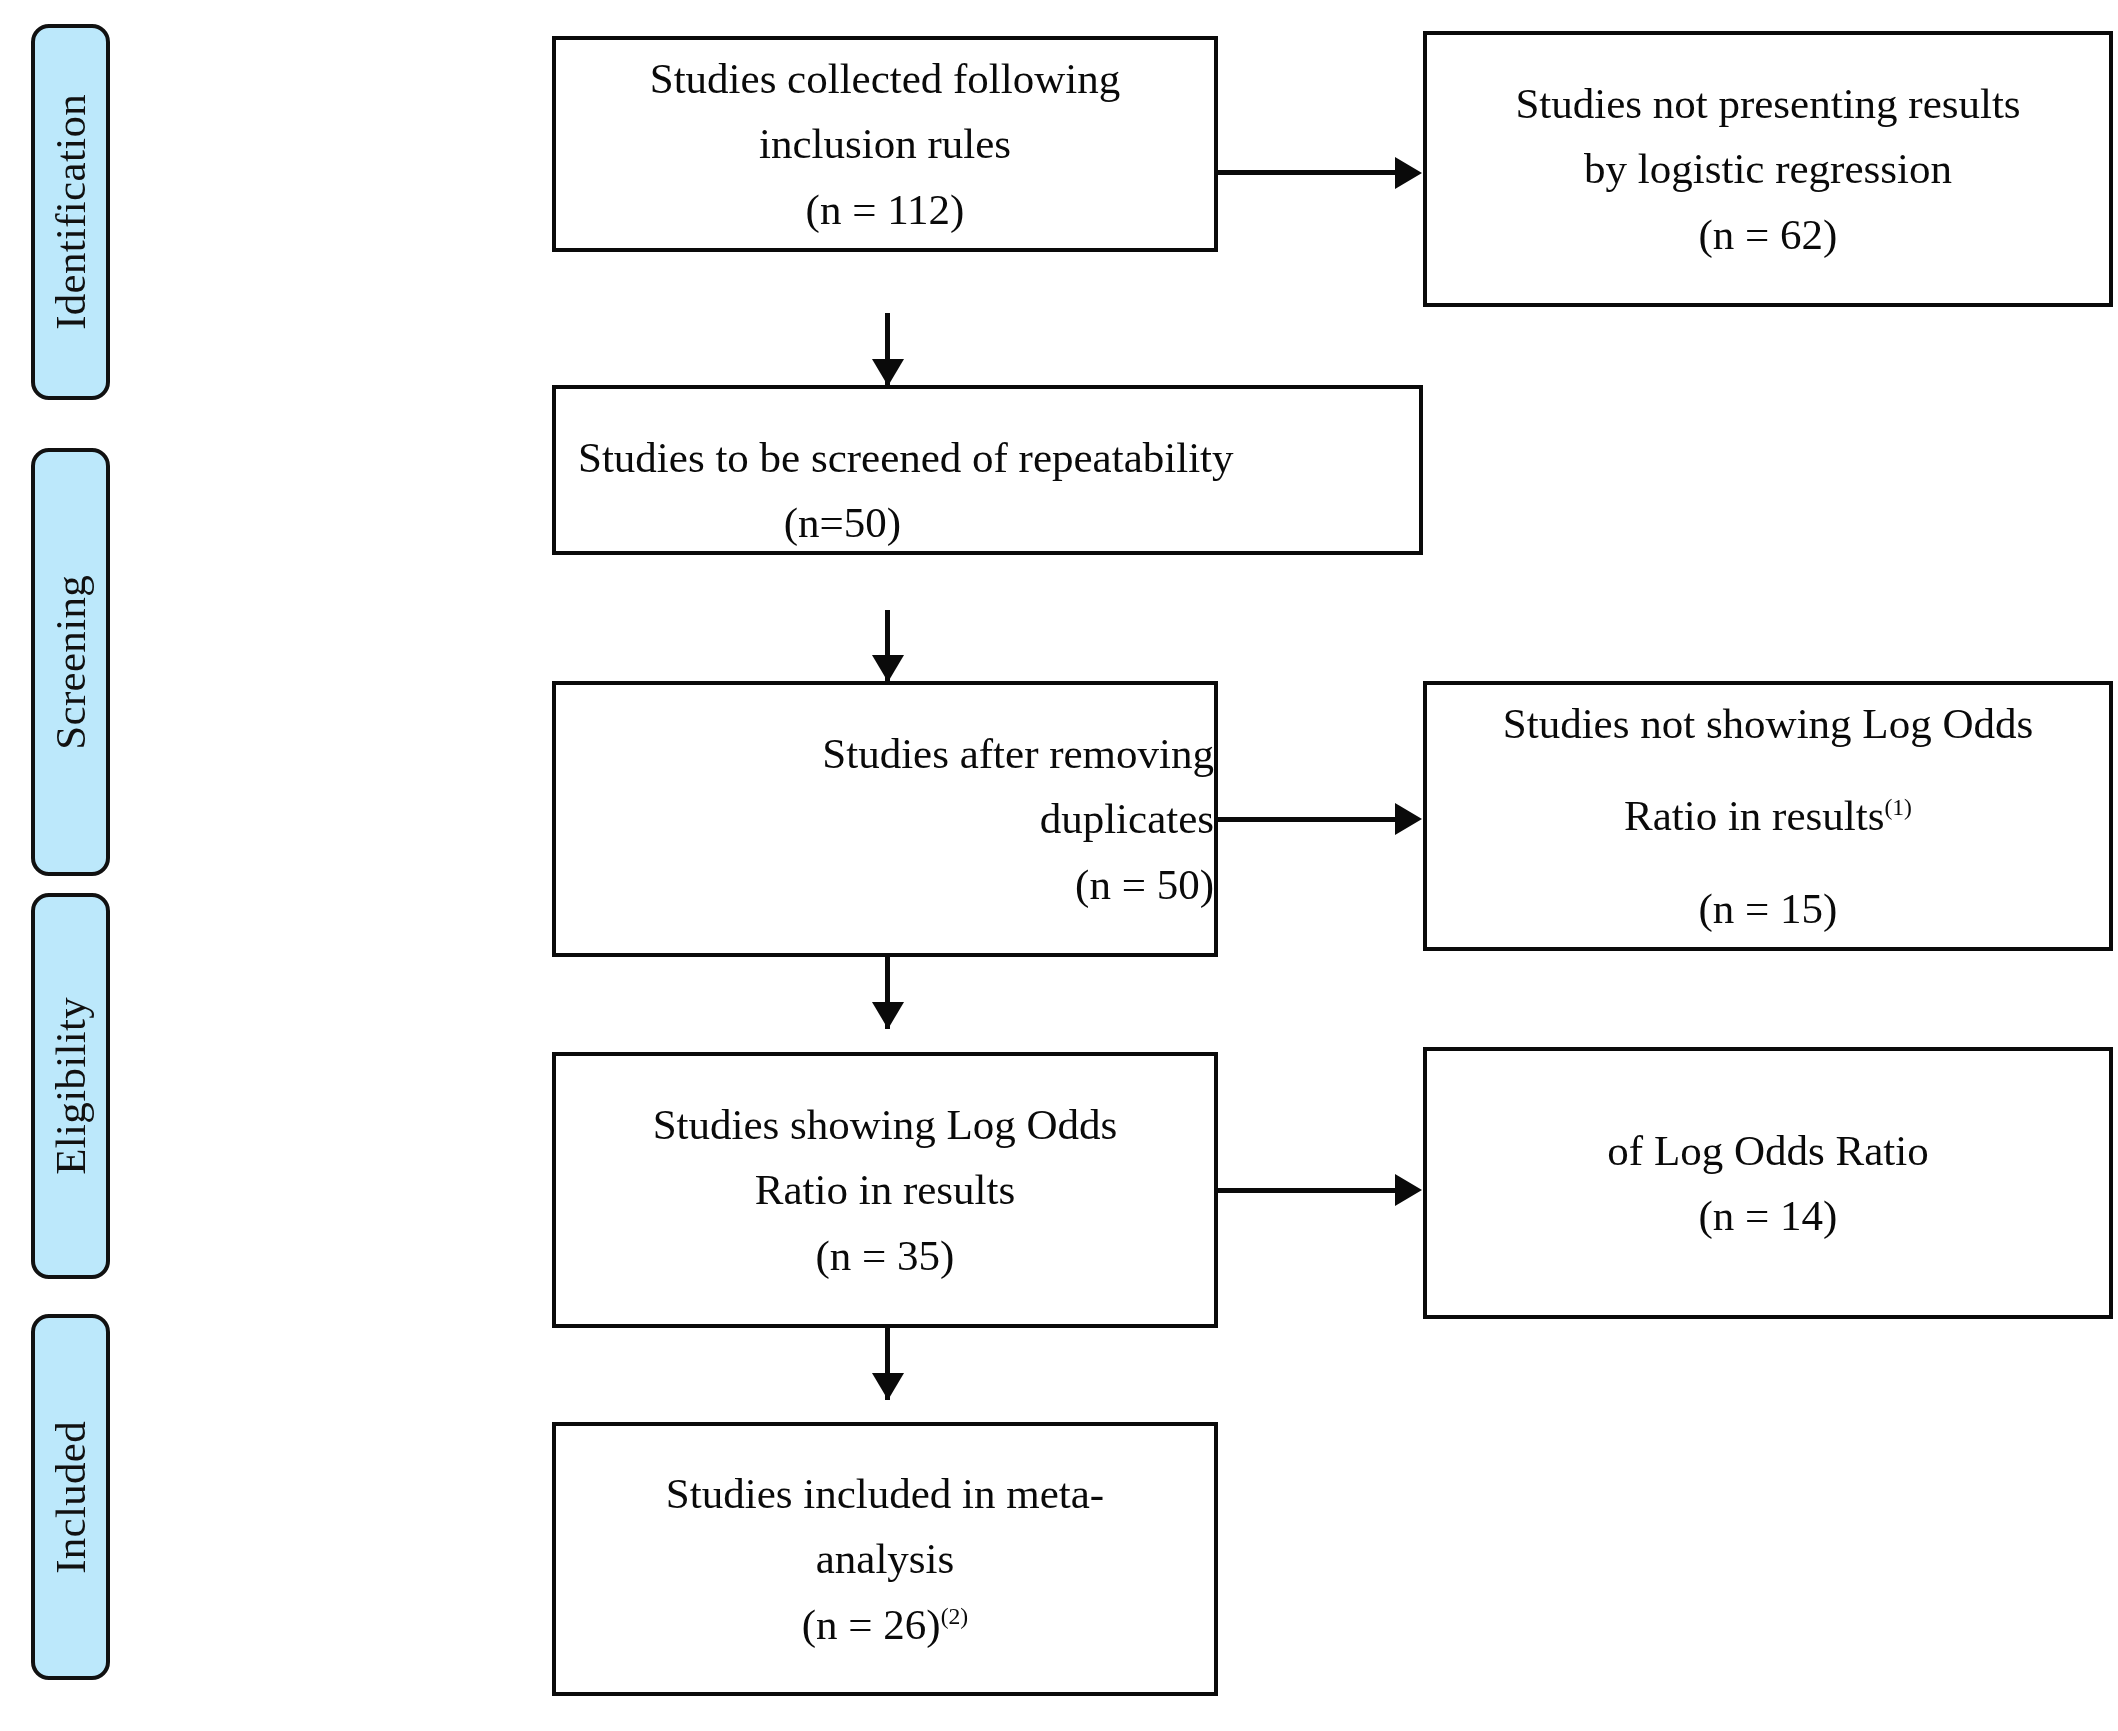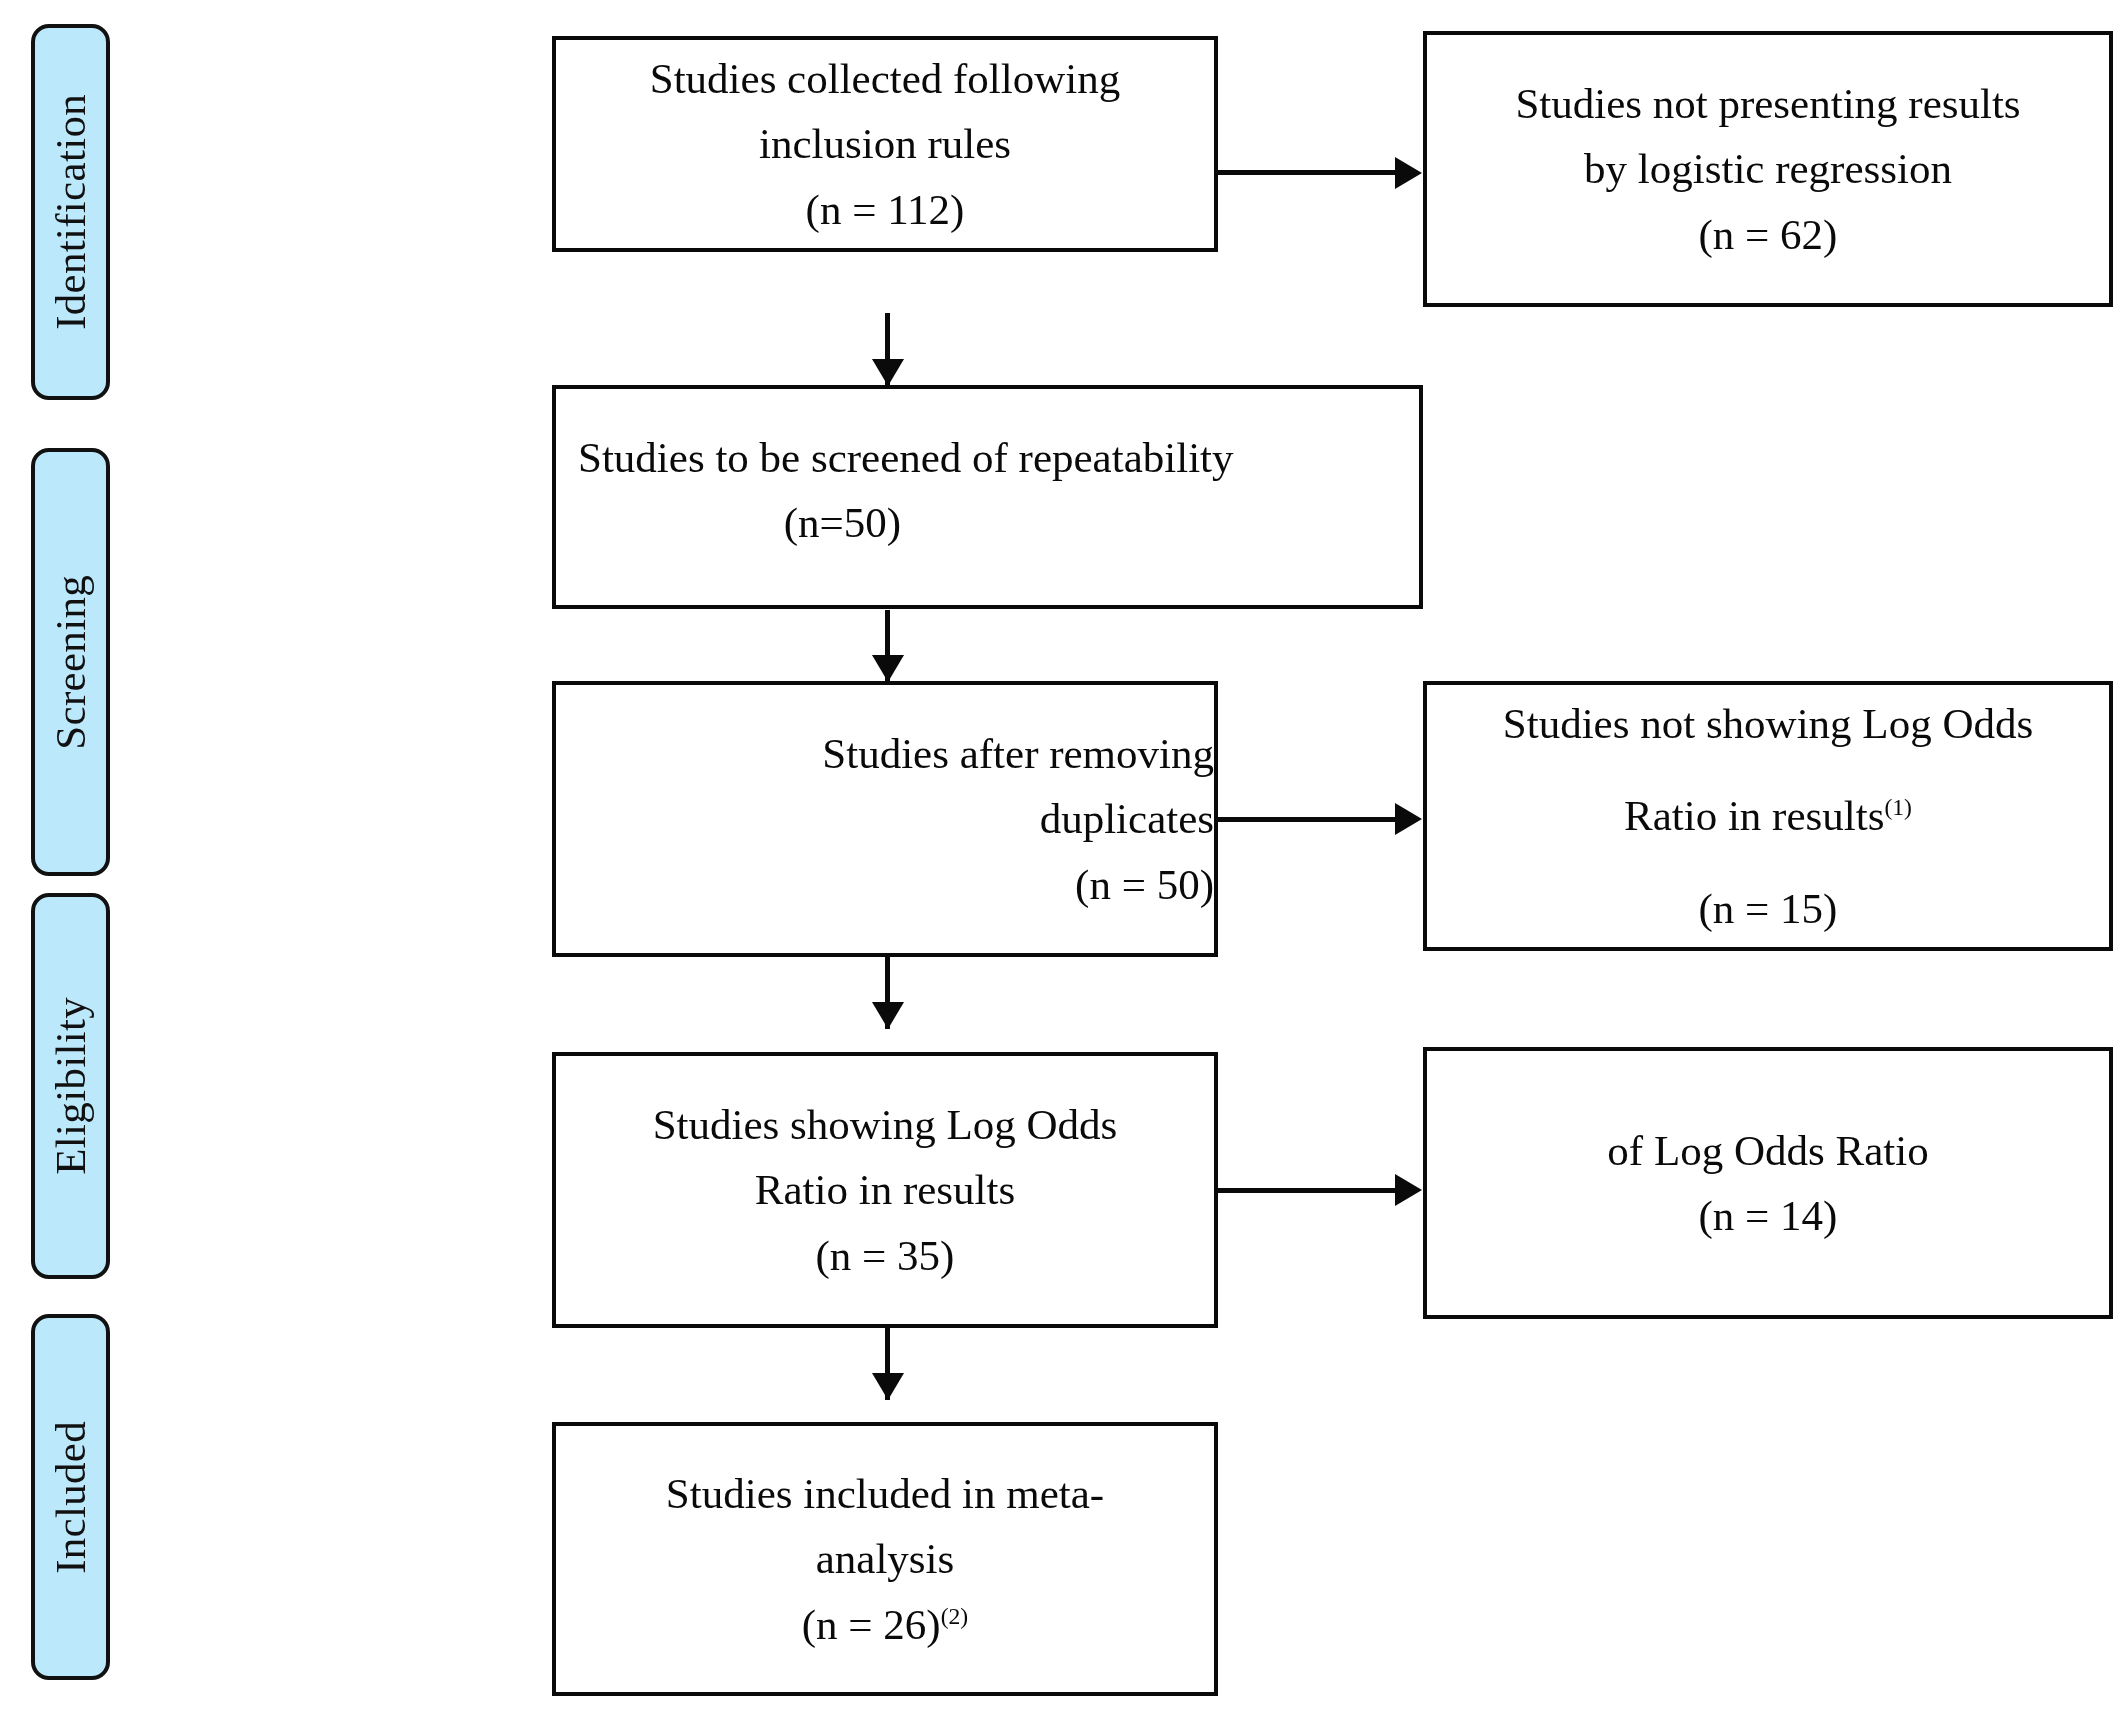--- a/index.html
+++ b/index.html
@@ -126,21 +126,21 @@
     <div class="line">by logistic regression</div>
     <div class="line">(n = 62)</div>
   </div>
 
   <div class="conn-h" style="left:1217px; top:170px; width:181px;"></div>
   <div class="arrow-right" style="left:1395px; top:157px;"></div>
 
   <div class="conn-v" style="left:885px; top:313px; height:72px;"></div>
   <div class="arrow-down" style="left:872px; top:359px;"></div>
 
-  <div class="flow-box top-aligned" style="left:552px; top:385px; width:871px; height:224px;">
+  <div class="flow-box top-aligned" style="left:552px; top:385px; width:871px; height:170px;">
     <div class="line" style="align-self:flex-start; padding-left:22px;">Studies to be screened of repeatability</div>
     <div class="line" style="align-self:center; padding-right:290px;">(n=50)</div>
   </div>
 
   <div class="conn-v" style="left:885px; top:610px; height:72px;"></div>
   <div class="arrow-down" style="left:872px; top:655px;"></div>
 
   <div class="flow-box" style="left:552px; top:681px; width:666px; height:276px;align-items:flex-end;">
     <div class="line">Studies after removing</div>
     <div class="line">duplicates</div>

